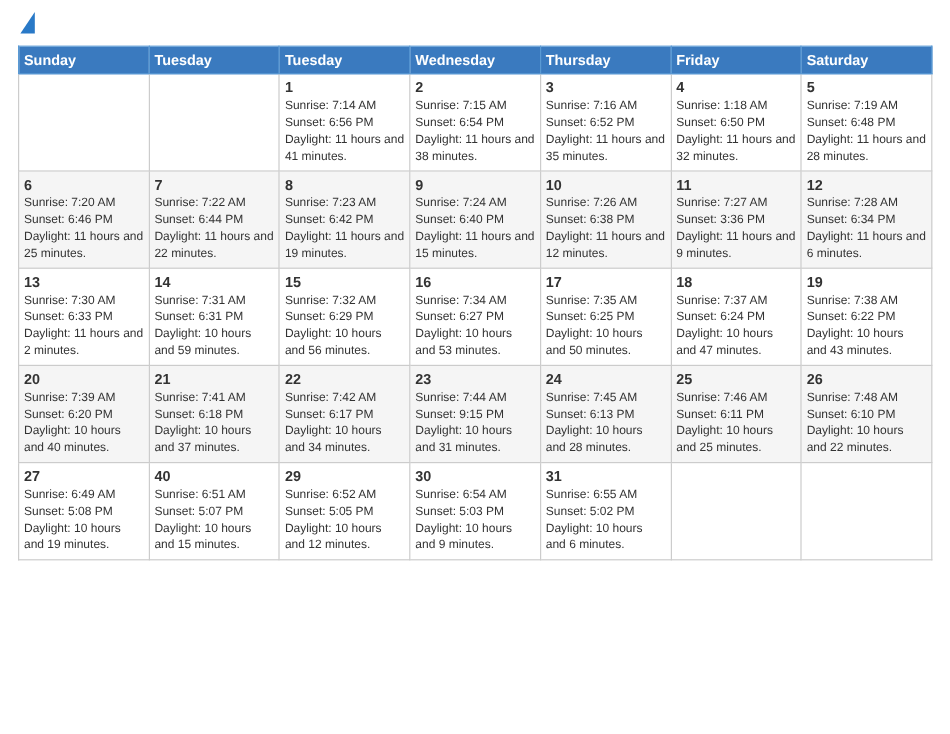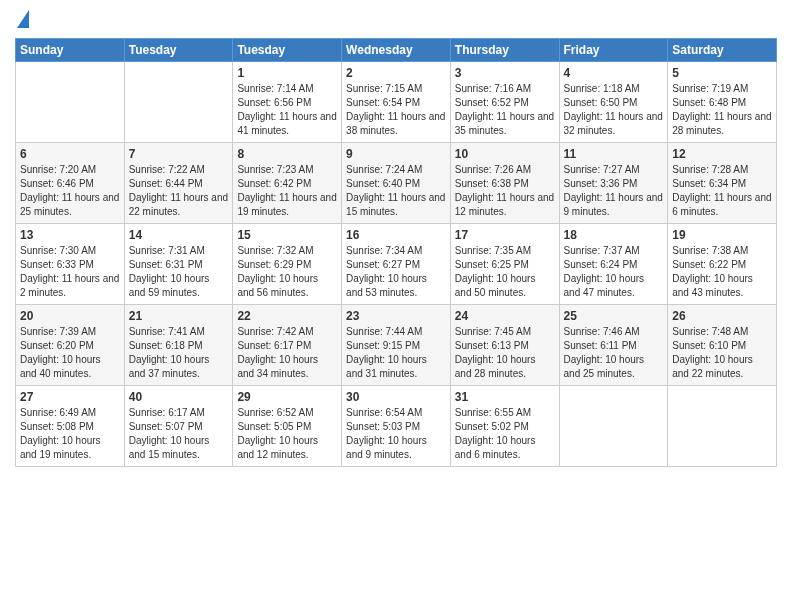--- a/index.html
+++ b/index.html
@@ -294,21 +294,21 @@
       </tr>
       <tr>
         <td>
           <span class="day-number">27</span>
           <div class="day-info">Sunrise: 6:49 AM
 Sunset: 5:08 PM
 Daylight: 10 hours and 19 minutes.</div>
         </td>
         <td>
           <span class="day-number">40</span>
-          <div class="day-info">Sunrise: 6:17 AM
+          <div class="day-info">Sunrise: 6:51 AM
 Sunset: 5:07 PM
 Daylight: 10 hours and 15 minutes.</div>
         </td>
         <td>
           <span class="day-number">29</span>
           <div class="day-info">Sunrise: 6:52 AM
 Sunset: 5:05 PM
 Daylight: 10 hours and 12 minutes.</div>
         </td>
         <td>

